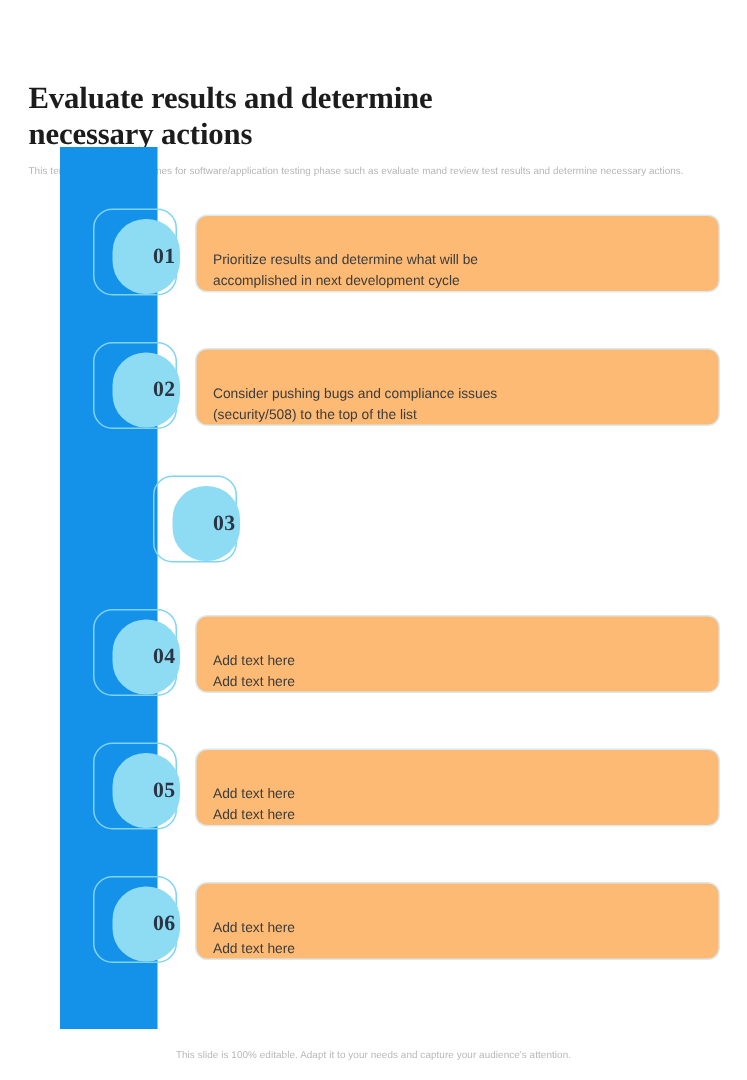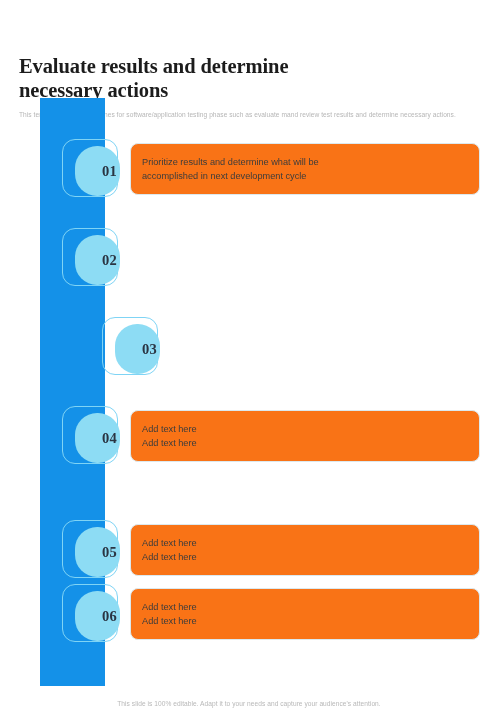--- a/index.html
+++ b/index.html
@@ -129,25 +129,25 @@
     color: #2a3442;
     letter-spacing: 0.3px;
   }
 
   .card {
     position: absolute;
     left: 68px;
     top: 4px;
     width: 350px;
     height: 52px;
-    background: #f97316;
+    background: #fdba74;
     border: 1px solid #dce9ee;
     border-radius: 8px;
     display: flex;
-    align-items: center;
+    align-items: flex-end;
   }
 
   .card-text {
     padding-left: 11px;
     padding-right: 10px;
     font-family: "Liberation Sans", sans-serif;
     font-size: 9.2px;
     line-height: 14px;
     color: #3c3c3c;
     white-space: pre-line;
@@ -193,41 +193,45 @@
         <div class="card-text">Prioritize results and determine what will be
 accomplished in next development cycle</div>
       </div>
     </div>
 
     <div class="row" style="top:228px;">
       <div class="badge-outline"></div>
       <div class="badge">
         <span class="badge-num">02</span>
       </div>
+      <div class="card">
+        <div class="card-text">Consider pushing bugs and compliance issues
+(security/508) to the top of the list</div>
+      </div>
     </div>
 
     <div class="row" style="top:317px;margin-left:40px;">
       <div class="badge-outline"></div>
       <div class="badge">
         <span class="badge-num">03</span>
       </div>
     </div>
 
     <div class="row" style="top:406px;">
       <div class="badge-outline"></div>
       <div class="badge">
         <span class="badge-num">04</span>
       </div>
       <div class="card">
         <div class="card-text">Add text here
 Add text here</div>
       </div>
     </div>
 
-    <div class="row" style="top:520px;">
+    <div class="row" style="top:495px;">
       <div class="badge-outline"></div>
       <div class="badge">
         <span class="badge-num">05</span>
       </div>
       <div class="card">
         <div class="card-text">Add text here
 Add text here</div>
       </div>
     </div>
 

